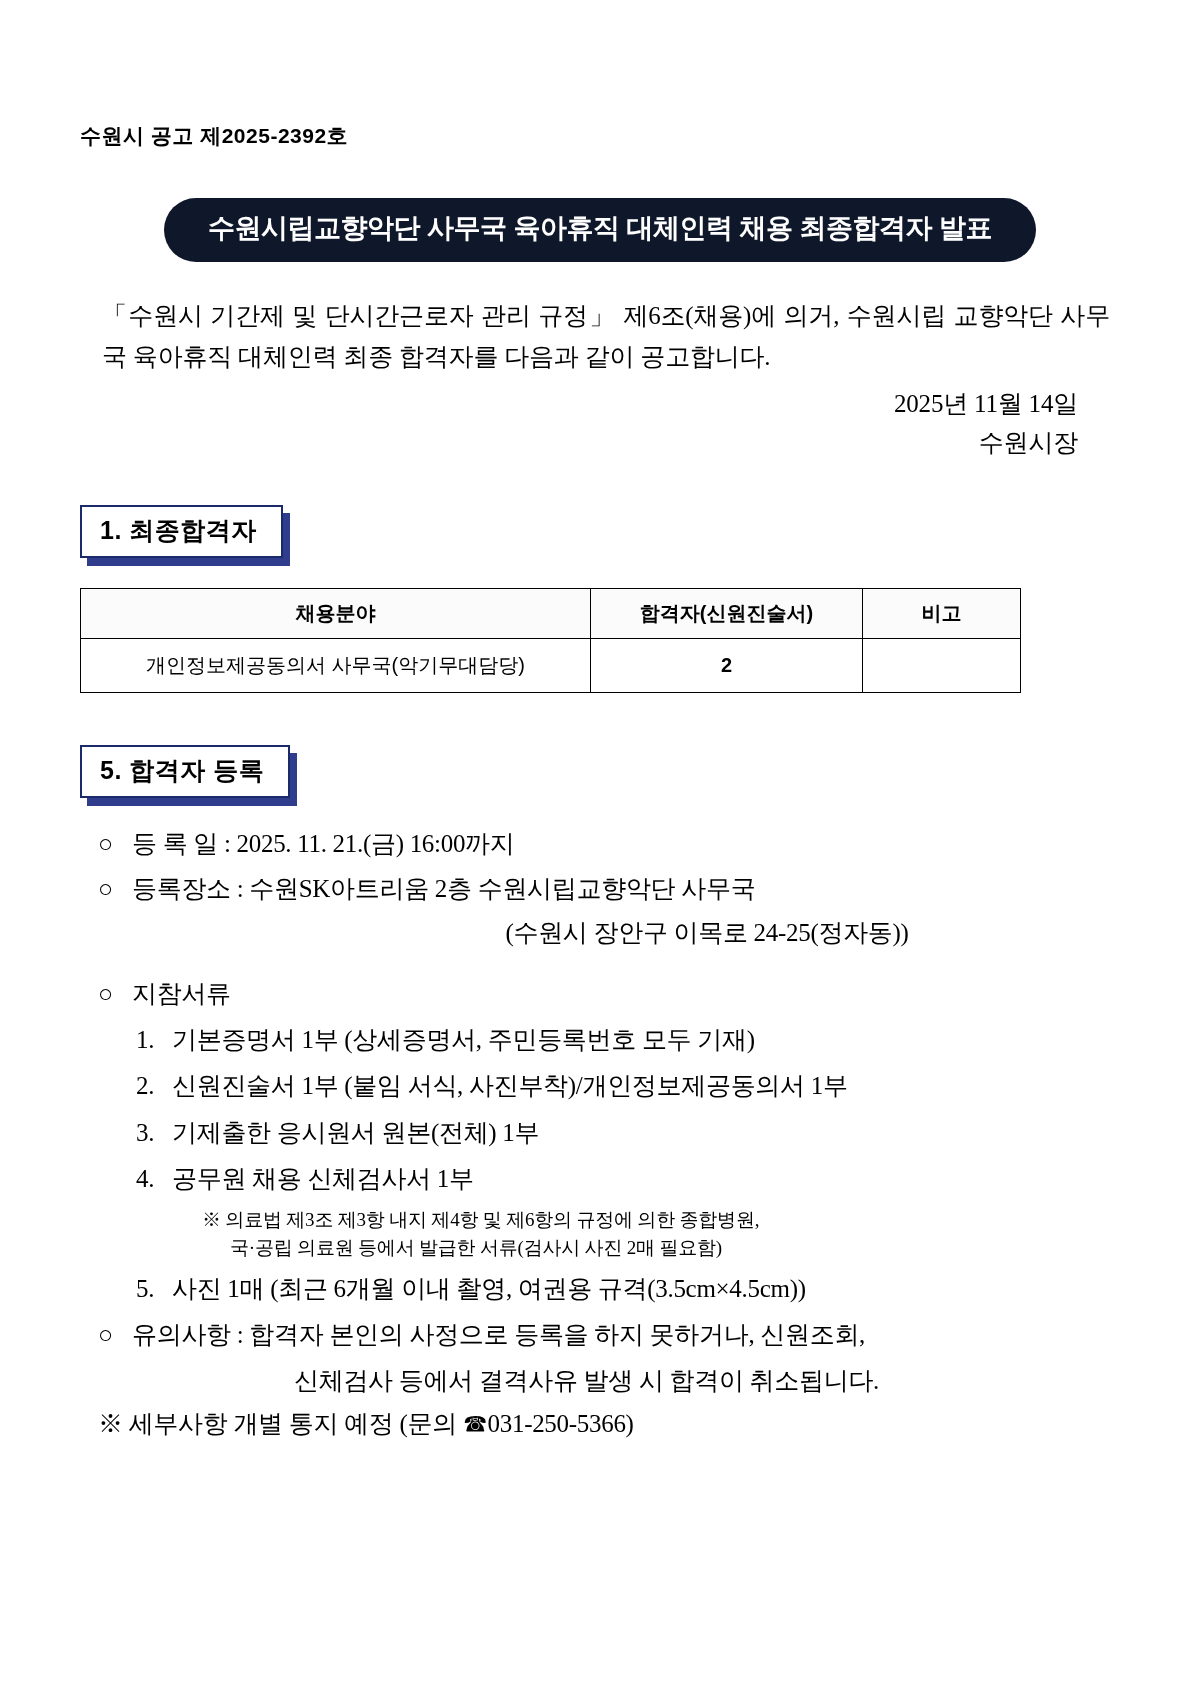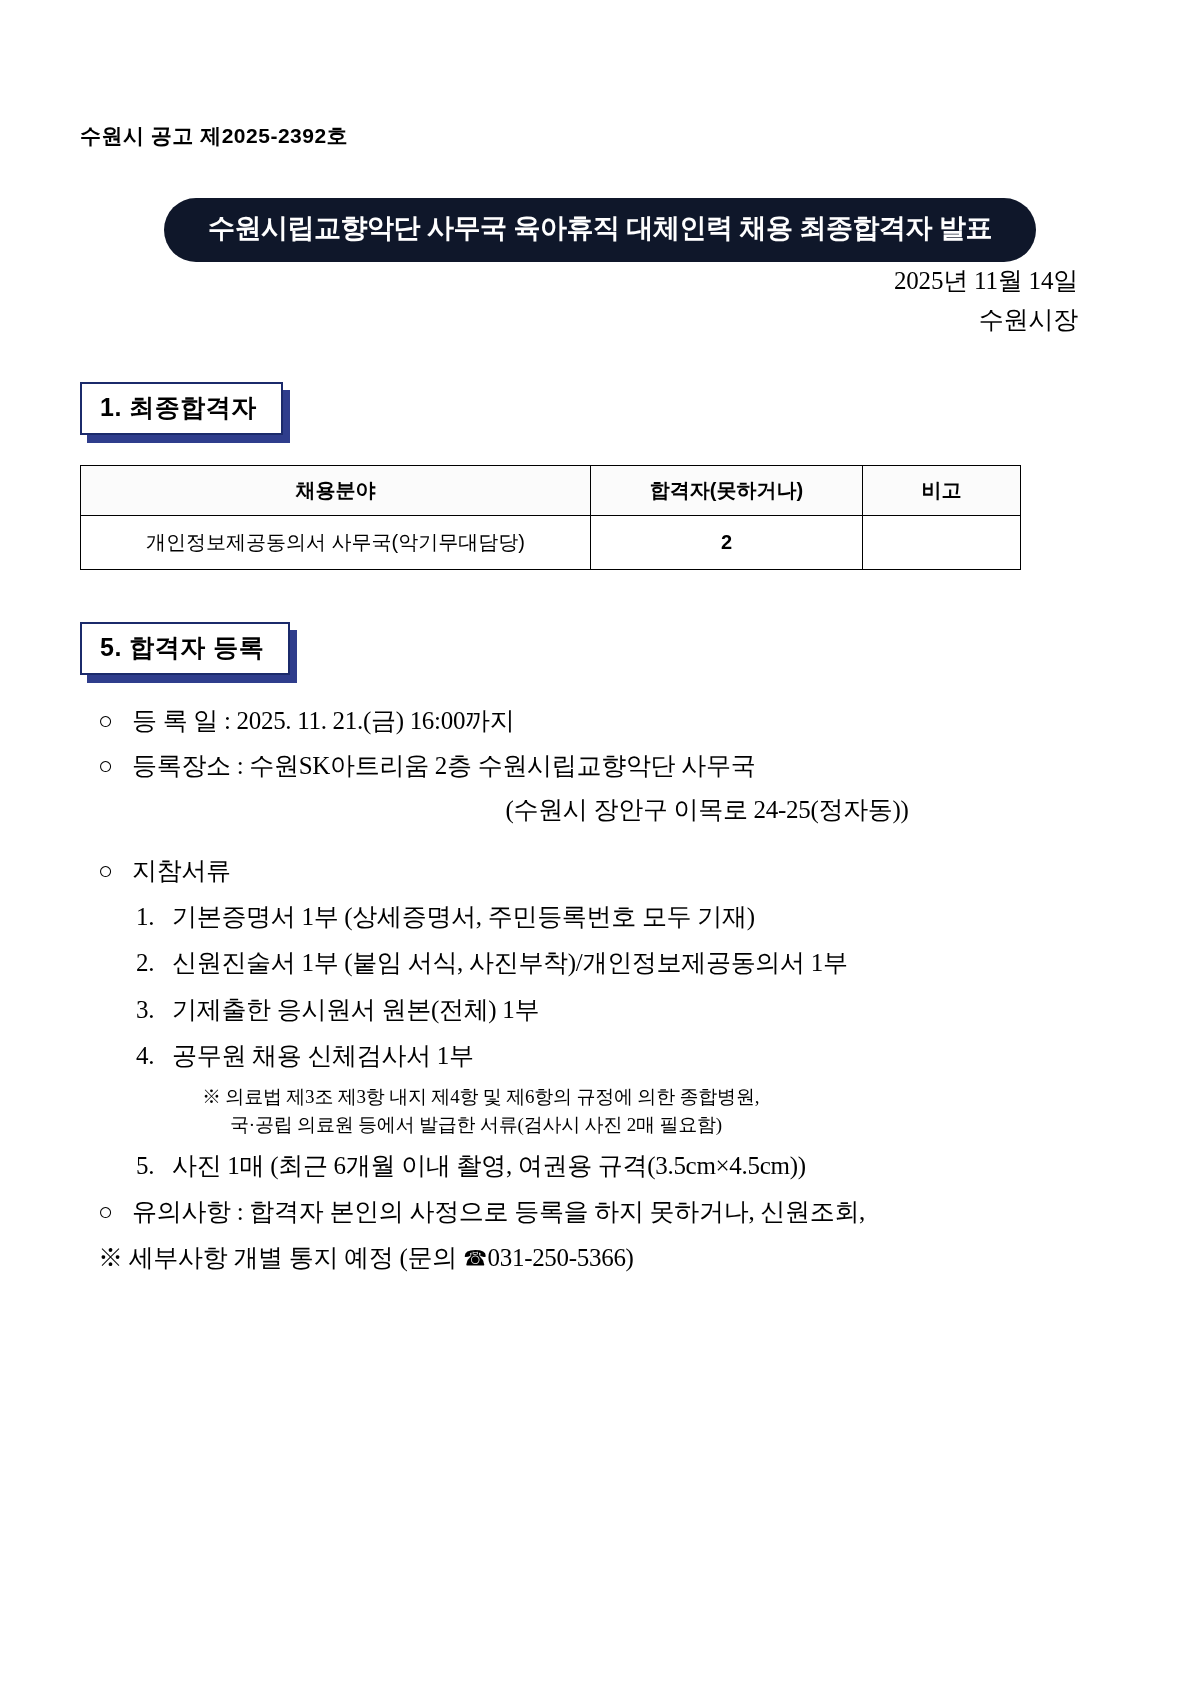--- a/index.html
+++ b/index.html
@@ -60,21 +60,21 @@
     letter-spacing: -0.2px;
     padding: 0 10px 0 22px;
   }
   .date-line, .signer-line {
     text-align: right;
     font-size: 25px;
     line-height: 1.55;
     padding-right: 42px;
     letter-spacing: -0.2px;
   }
-  .date-line { }
+  .date-line { margin-top: 8px; }
 
   
   .section-head {
     position: relative;
     display: inline-block;
     margin-top: 42px;
   }
   .section-head .shadow {
     position: absolute;
     left: 7px;
@@ -177,39 +177,43 @@
 <body>
 
 <div class="page">
 
   <div class="doc-number">수원시 공고 제2025-2392호</div>
 
   <div class="title-wrap">
     <div class="title-pill">수원시립교향악단 사무국 육아휴직 대체인력 채용 최종합격자 발표</div>
   </div>
 
+  <div class="intro">
+    <span>「수원시 기간제 및 단시간근로자 관리 규정」 제6조(채용)에 의거, 수원시립</span>
+    <span>교향악단 사무국 육아휴직 대체인력 최종 합격자를  다음과 같이 공고합니다.</span>
+  </div>
   <div class="date-line">2025년 11월 14일</div>
   <div class="signer-line">수원시장</div>
 
   
   <div class="section-head">
     <div class="shadow"></div>
     <div class="box">1. 최종합격자</div>
   </div>
 
   <table class="result">
     <colgroup>
       <col class="col-a">
         <col class="col-b">
         <col class="col-c">
     </colgroup>
     <thead>
       <tr>
         <th>채용분야</th>
-        <th>합격자(못하거나)</th>
+        <th>합격자(신원진술서)</th>
         <th>비고</th>
       </tr>
     </thead>
     <tbody>
       <tr>
         <td>개인정보제공동의서 사무국(악기무대담당)</td>
         <td class="num">2</td>
         <td></td>
       </tr>
     </tbody>
@@ -268,17 +272,18 @@
       <div class="li" style="margin-top:6px;">
         <span class="marker">5.</span>
         <span class="content">사진 1매 (최근 6개월 이내 촬영, 여권용 규격(3.5cm×4.5cm))</span>
       </div>
     </div>
 
     <div class="li">
       <span class="marker">○</span>
       <span class="content">유의사항 : 합격자 본인의 사정으로 등록을 하지 못하거나, 신원조회,</span>
     </div>
+    <div class="cont-indent">신체검사 등에서 결격사유 발생 시 합격이 취소됩니다.</div>
 
     <div class="final-note">※ 세부사항 개별 통지 예정 (문의 ☎031-250-5366)</div>
   </div>
 
 </div>
 
 </body></html>

